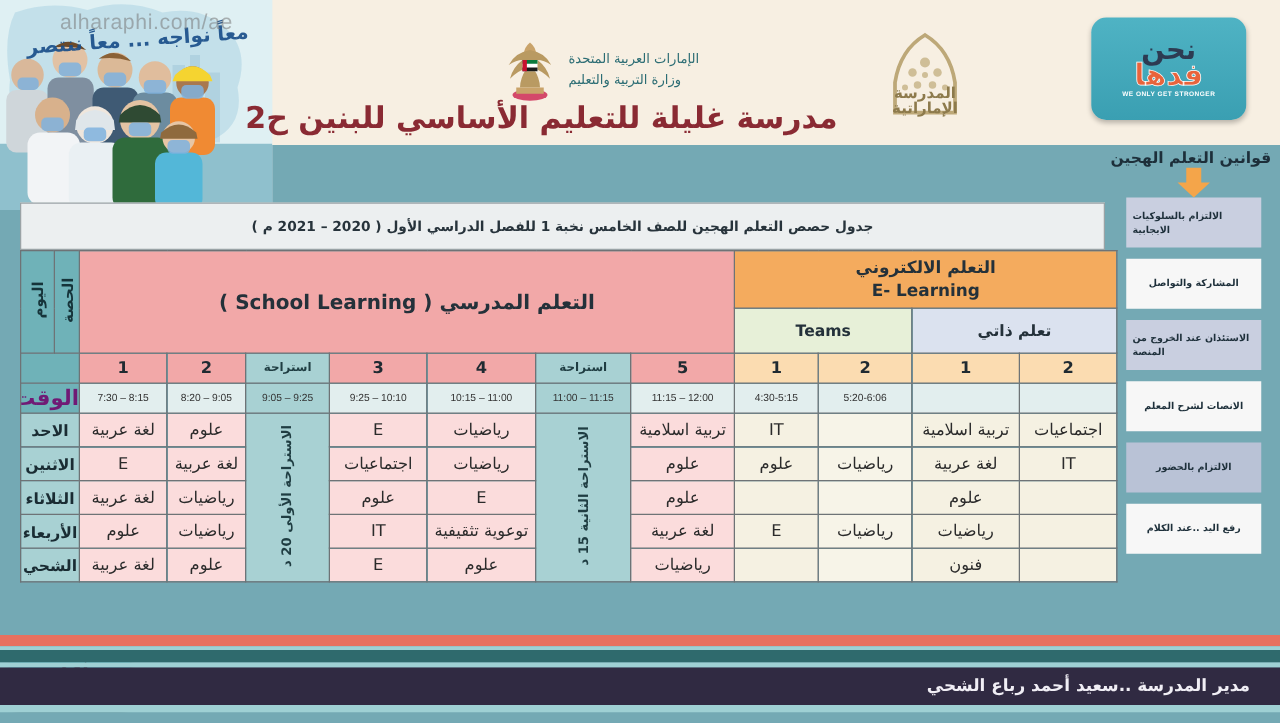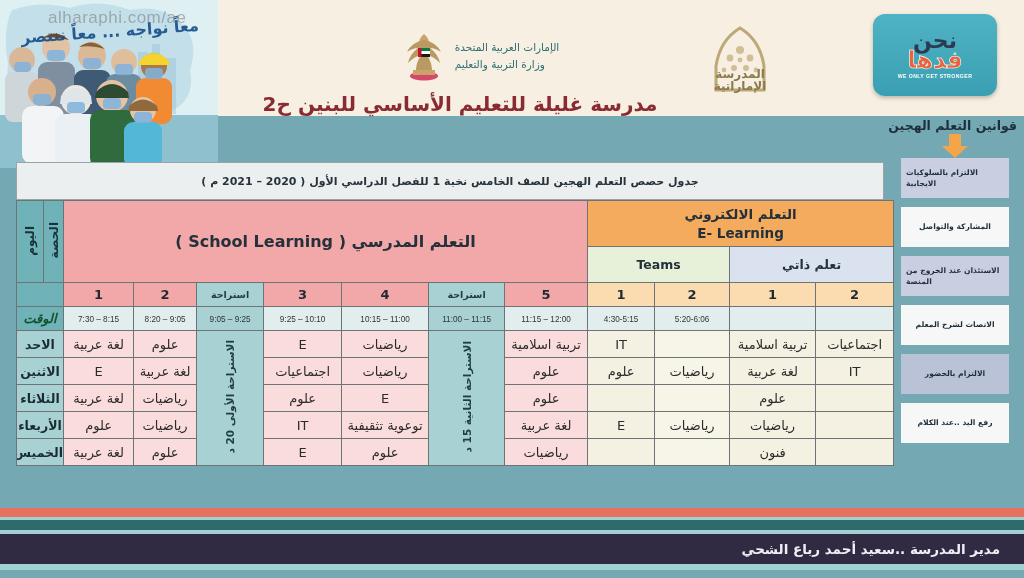--- a/index.html
+++ b/index.html
@@ -49,23 +49,23 @@
     line-height: 1.5; letter-spacing: .6px; text-align: right;
     font-family: "Liberation Sans", sans-serif;
   }
   .moe-ar {
     font-size: 10.5px; color: #2c6d74; line-height: 1.6;
     text-align: left; direction: rtl; letter-spacing: .5px;
   }
   .uae-emblem { width: 46px; height: 52px; flex: 0 0 46px; }
 
   .school-name {
-    position: absolute; left: 250px; top: 92px; width: 420px;
+    position: absolute; left: 250px; top: 80px; width: 420px;
     text-align: center;
-    font-size: 20px; font-weight: bold; color: #8a2a33;
+    font-size: 24px; font-weight: bold; color: #8a2a33;
     direction: rtl; white-space: nowrap;
   }
 
   .emirati-logo {
     position: absolute; left: 690px; top: 22px; width: 100px; height: 80px;
   }
   .emirati-logo svg { width: 100%; height: 100%; }
 
   .badge-logo {
     position: absolute; border-radius: 12px;
@@ -147,21 +147,21 @@
   .c-cream  { background: #f5f1e2; }
   .c-creaml { background: #f7f4e8; }
 
   .hdr-elearn { font-size: 13.5px; font-weight: bold; color: #24313a; line-height: 1.35; }
   .hdr-school { font-size: 16px; font-weight: bold; color: #24313a; }
   .hdr-sub    { font-size: 12.5px; font-weight: bold; color: #24313a; }
   .num        { font-size: 13px; font-weight: bold; color: #1f2a31; }
   .rest-lbl   { font-size: 9.5px; font-weight: bold; color: #1f3d42; }
   .time-cell  { font-size: 8.2px; color: #333; direction: ltr; white-space: nowrap;
                 font-family: "Liberation Sans", sans-serif; }
-  .time-hdr   { font-size: 13px; font-weight: bold; color: #14532d; font-style: italic; }
+  .time-hdr   { font-size: 17px; font-weight: bold; color: #701a75; }
   .vert {
     writing-mode: vertical-rl; text-orientation: mixed;
     transform: rotate(180deg);
     font-size: 12px; font-weight: bold; color: #16343a;
     white-space: nowrap; display: inline-block;
   }
   .vert-break {
     writing-mode: vertical-rl; text-orientation: mixed;
     transform: rotate(180deg);
     font-size: 10.5px; font-weight: bold; color: #1f3d42;
@@ -472,21 +472,21 @@
         <td class="c-cream" style="height:27px"><span class="subj"></span></td>
         <td class="c-cream"><span class="subj">فنون</span></td>
         <td class="c-creaml"><span class="subj"></span></td>
         <td class="c-cream"><span class="subj"></span></td>
         <td class="c-pinkl"><span class="subj">رياضيات</span></td>
         <td class="c-pinkl"><span class="subj">علوم</span></td>
         <td class="c-pinkl"><span class="subj">E</span></td>
         <td class="c-pinkl"><span class="subj">علوم</span></td>
         <td class="c-pinkl"><span class="subj">لغة عربية</span></td>
         <td class="c-teall" colspan="2">
-          <span class="day-cell">الخميس</span>
+          <span class="day-cell">الشحي</span>
         </td>
       </tr>
     </tbody>
   </table>
 
   <div class="rules">
     <div class="rules-title">قوانين التعلم الهجين</div>
     <svg class="arrow-down" viewBox="0 0 124 24">
       <path d="M56 0 h12 v12 h7 l-13 12 l-13 -12 h7 z" fill="#f4a54a"></path>
     </svg>

